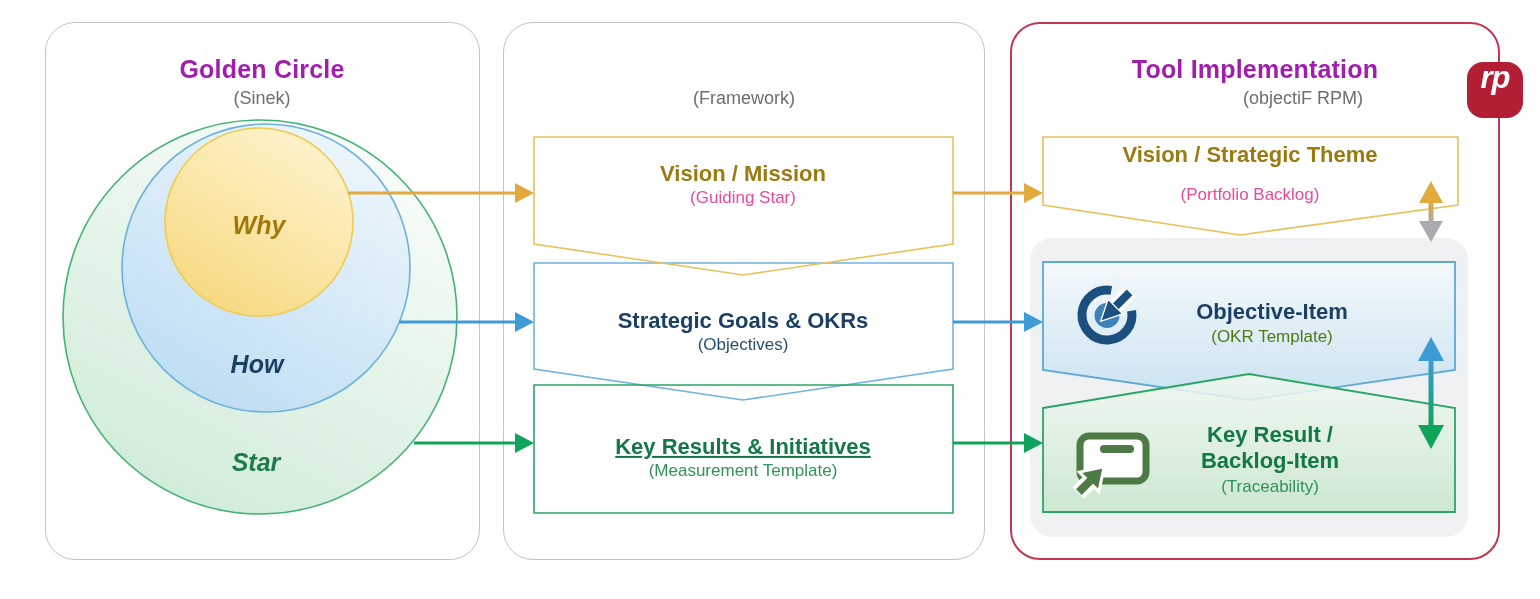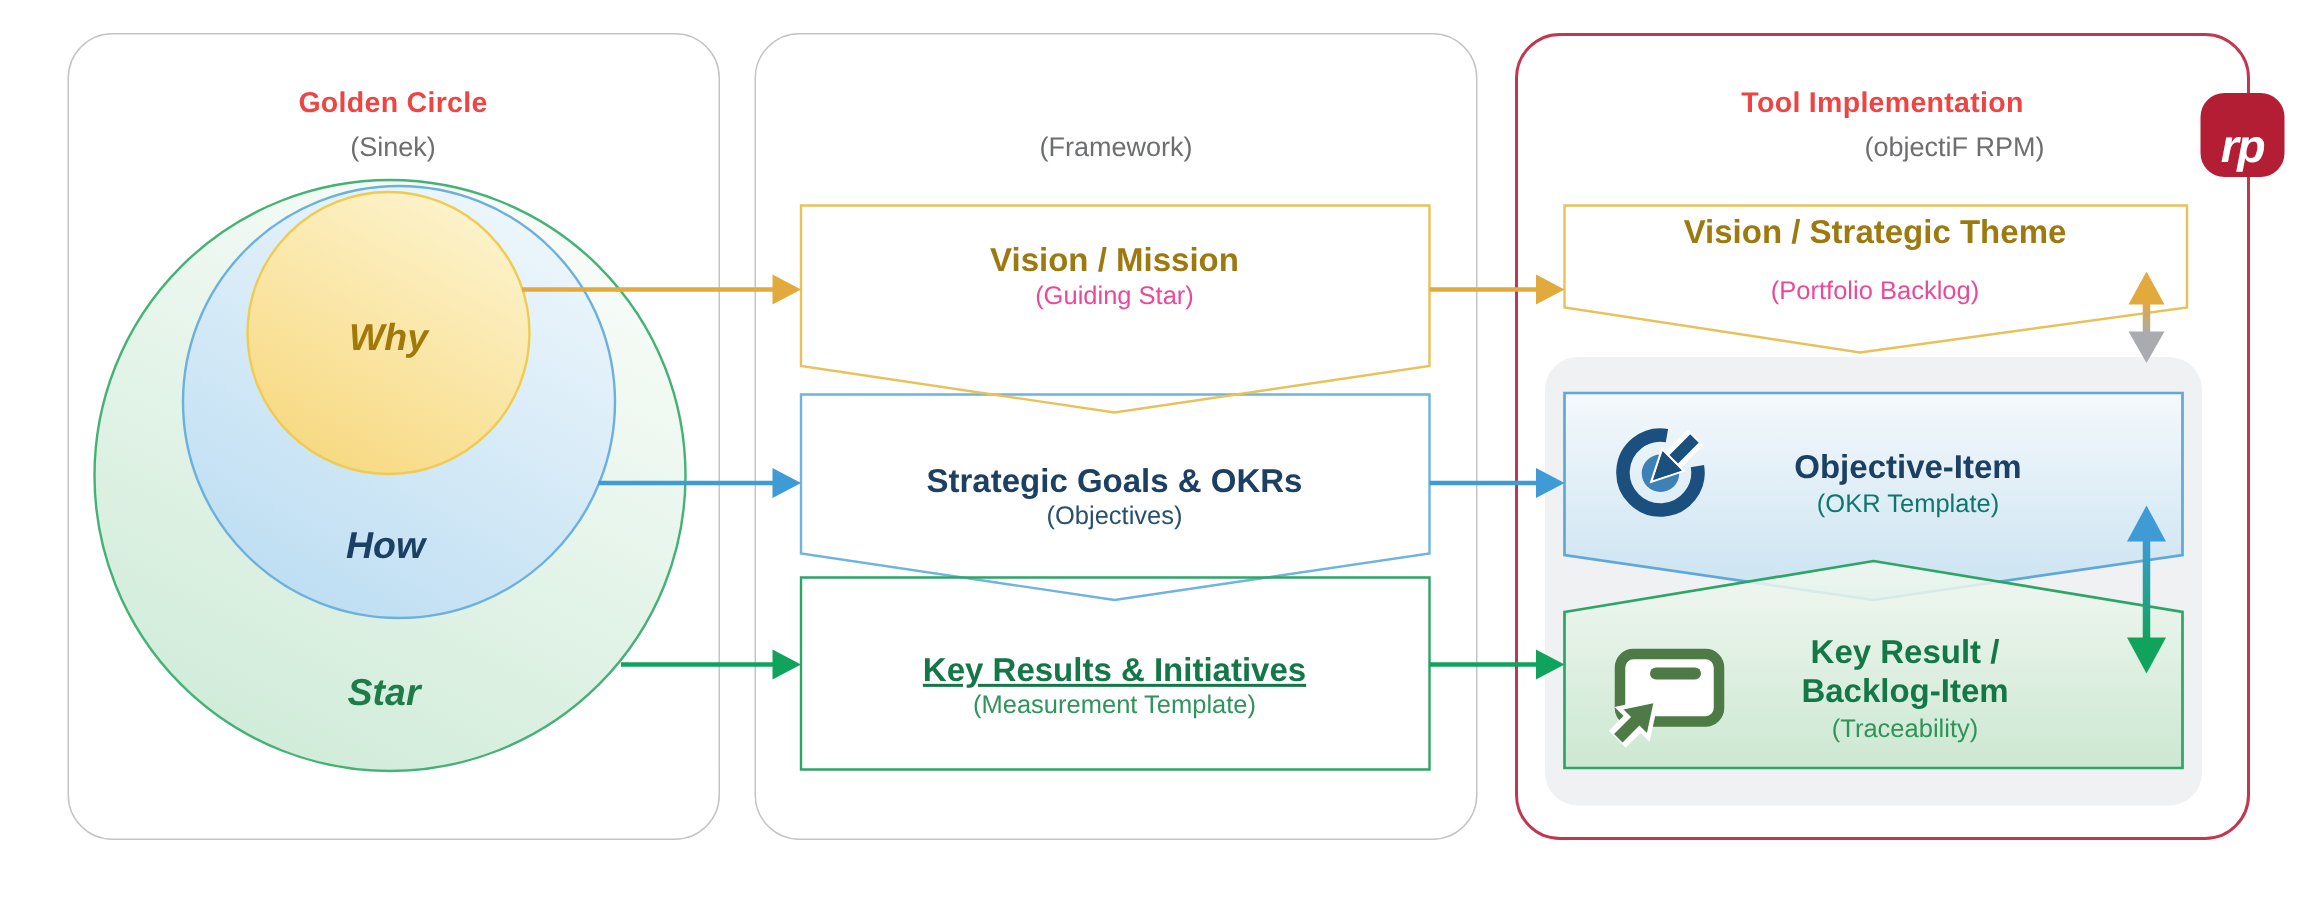--- a/index.html
+++ b/index.html
@@ -2,35 +2,35 @@
 <html><head>
 <meta charset="utf-8">
 <style>
   html,body{margin:0;padding:0;background:#ffffff;}
   .canvas{position:relative;width:1540px;height:599px;background:#ffffff;overflow:hidden;
           font-family:"Liberation Sans","DejaVu Sans",sans-serif;}
   .panel{position:absolute;background:#ffffff;border:1.6px solid #C3C4C6;border-radius:30px;box-sizing:border-box;}
   .panel-red{border:2px solid #C23750;}
   .svg-layer{position:absolute;left:0;top:0;pointer-events:none;}
   .txt{position:absolute;transform:translate(-50%,-50%);white-space:nowrap;text-align:center;line-height:1.1;}
-  .panel-title{font-size:19px;font-weight:bold;color:#ef4444;letter-spacing:.2px;}
+  .panel-title{font-size:25px;font-weight:bold;color:#a21caf;letter-spacing:.2px;}
   .panel-sub{font-size:18px;color:#6D6E70;}
   .h-gold{font-size:22px;font-weight:bold;color:#9C7A0F;}
   .s-gold{font-size:17px;color:#ec4899;}
   .h-navy{font-size:22px;font-weight:bold;color:#1C4064;}
   .s-navy{font-size:17px;color:#27506E;}
   .h-green{font-size:22px;font-weight:bold;color:#147747;}
   .s-green{font-size:17px;color:#2E9459;}
-  .s-slate{font-size:17px;color:#0f766e;}
+  .s-slate{font-size:17px;color:#4d7c0f;}
   .circle-label{font-size:25px;font-weight:bold;font-style:italic;}
   .c-why{color:#A1790B;}
   .c-how{color:#1C4064;}
   .c-what{color:#1E7C4B;}
   .rp-logo{position:absolute;left:1467px;top:62px;width:56px;height:56px;background:#B41E35;
-           border-radius:16px;display:flex;align-items:flex-end;justify-content:center;}
+           border-radius:16px;display:flex;align-items:flex-start;justify-content:center;}
   .rp-logo span{color:#ffffff;font-weight:bold;font-style:italic;font-size:31px;letter-spacing:-1px;
                 transform:translateY(-2px);}
 </style>
 </head>
 <body>
 
 <div class="canvas">
 
   <div class="panel" style="left:45px;top:22px;width:435px;height:538px;"></div>
   <div class="panel" style="left:503px;top:22px;width:482px;height:538px;"></div>

